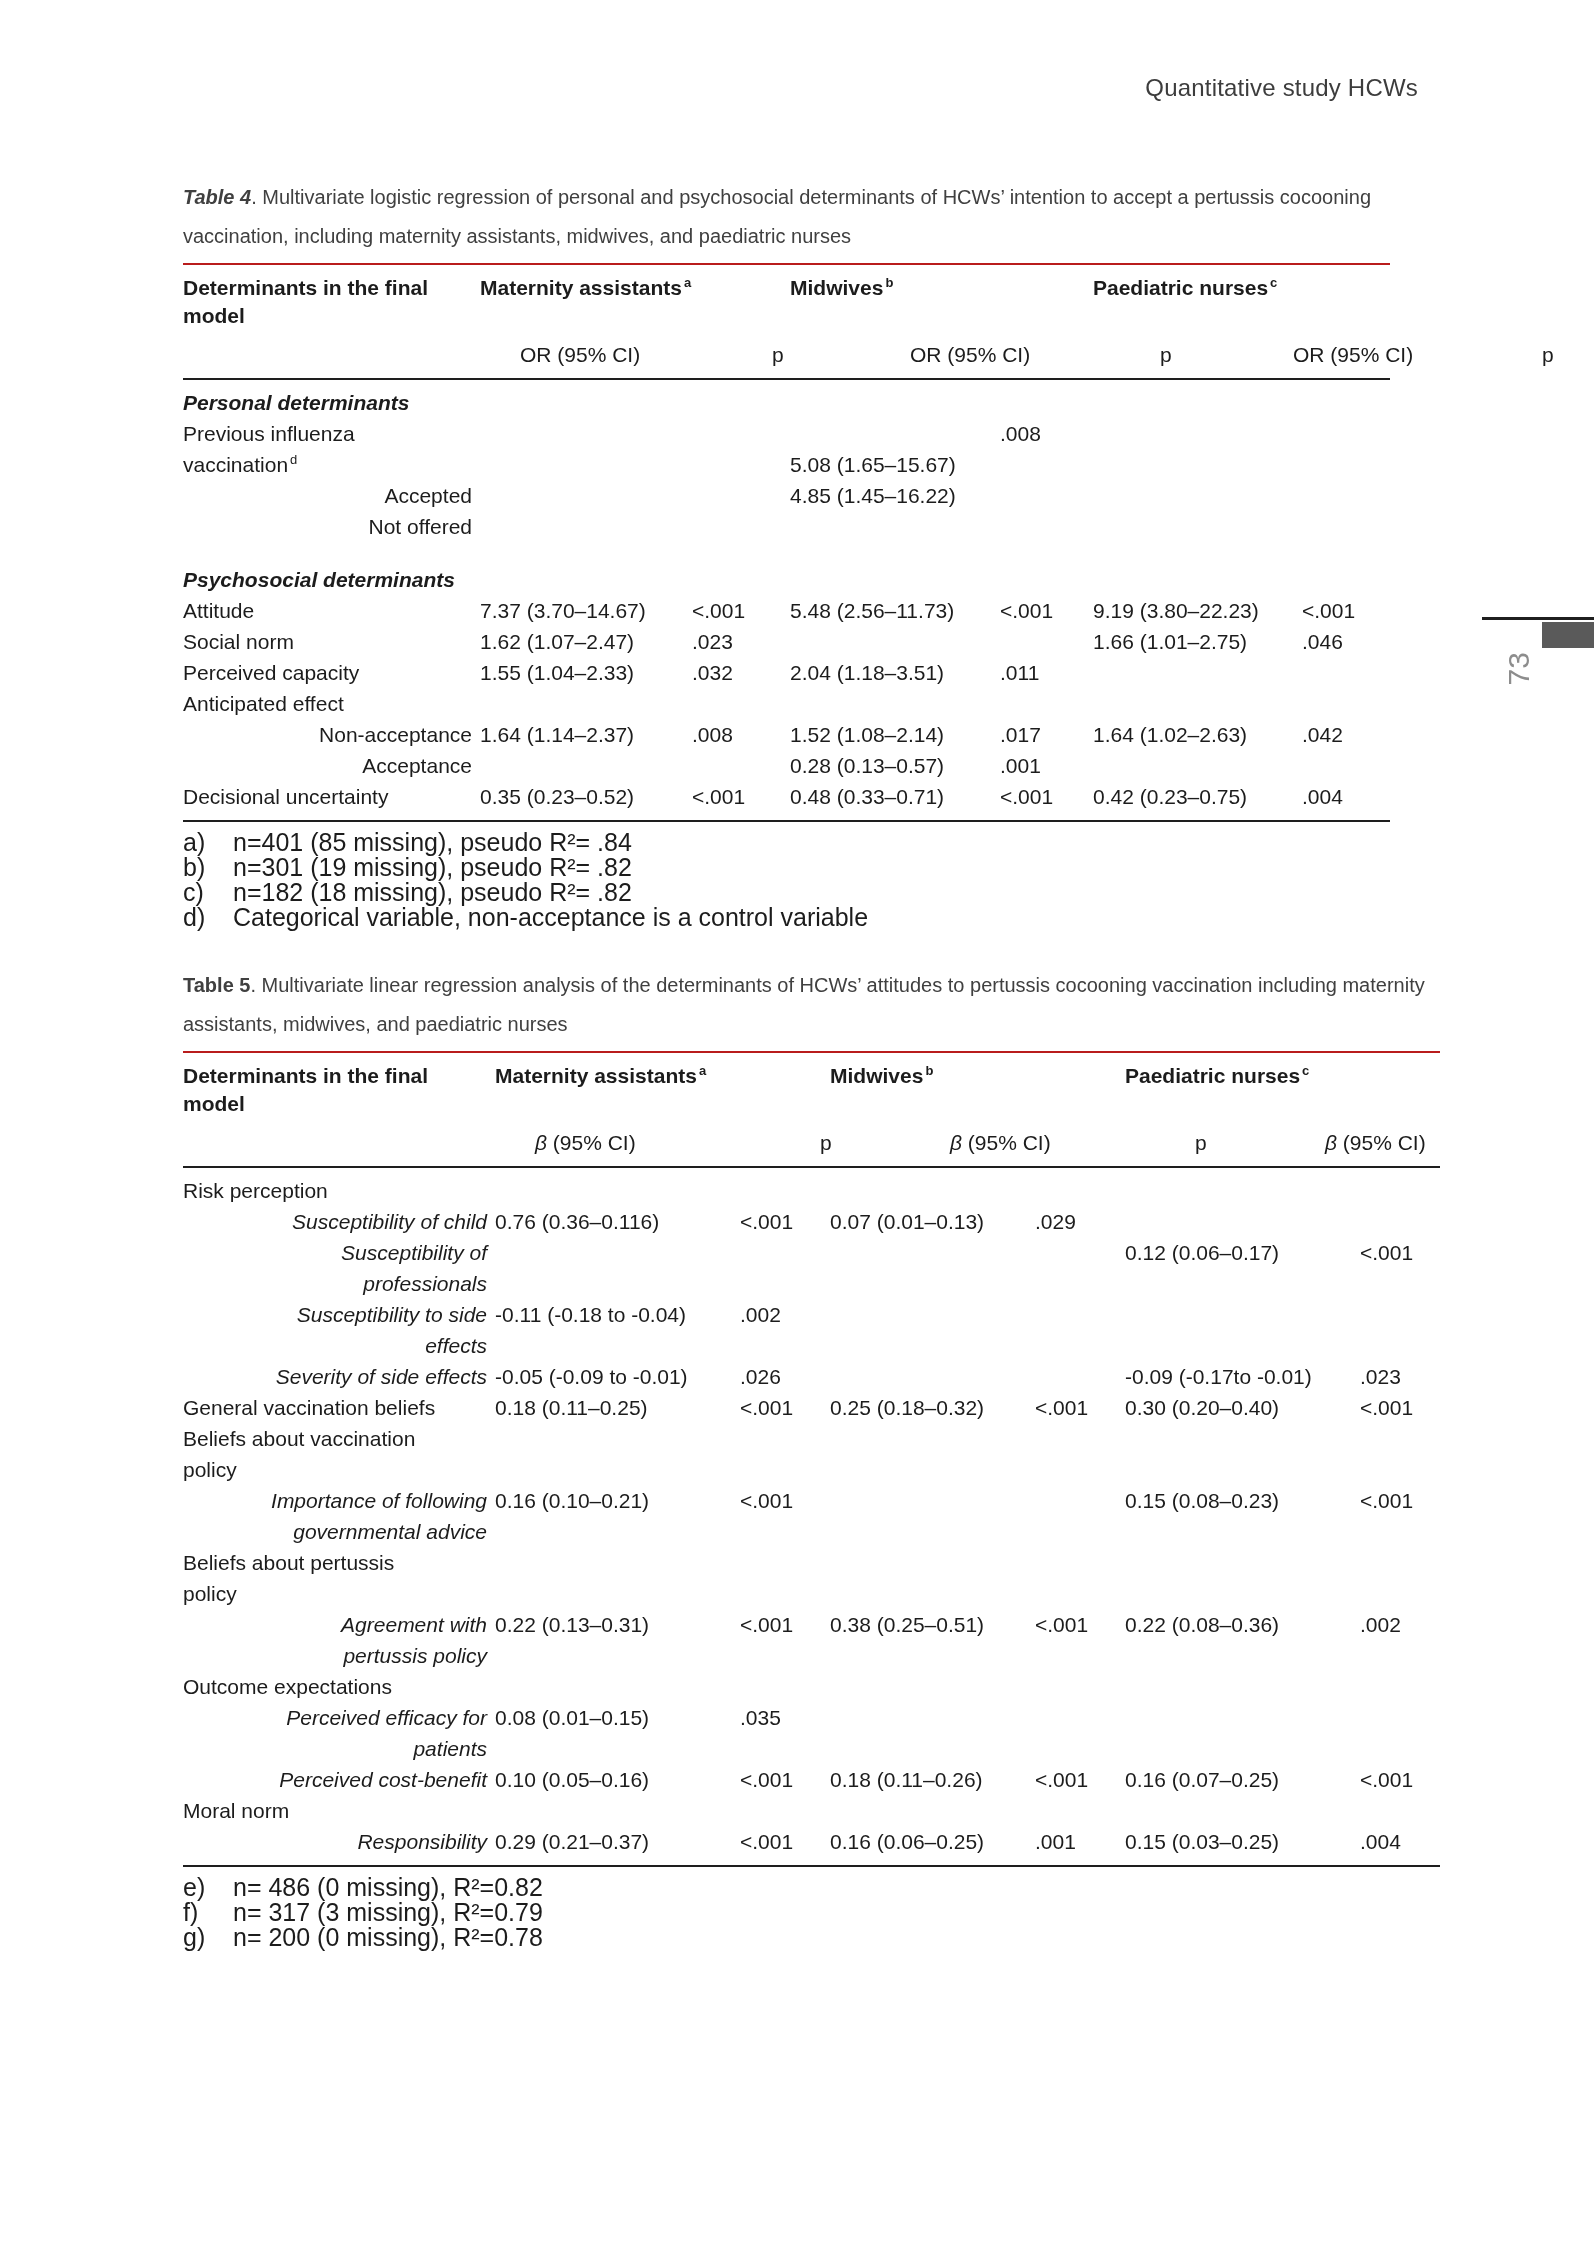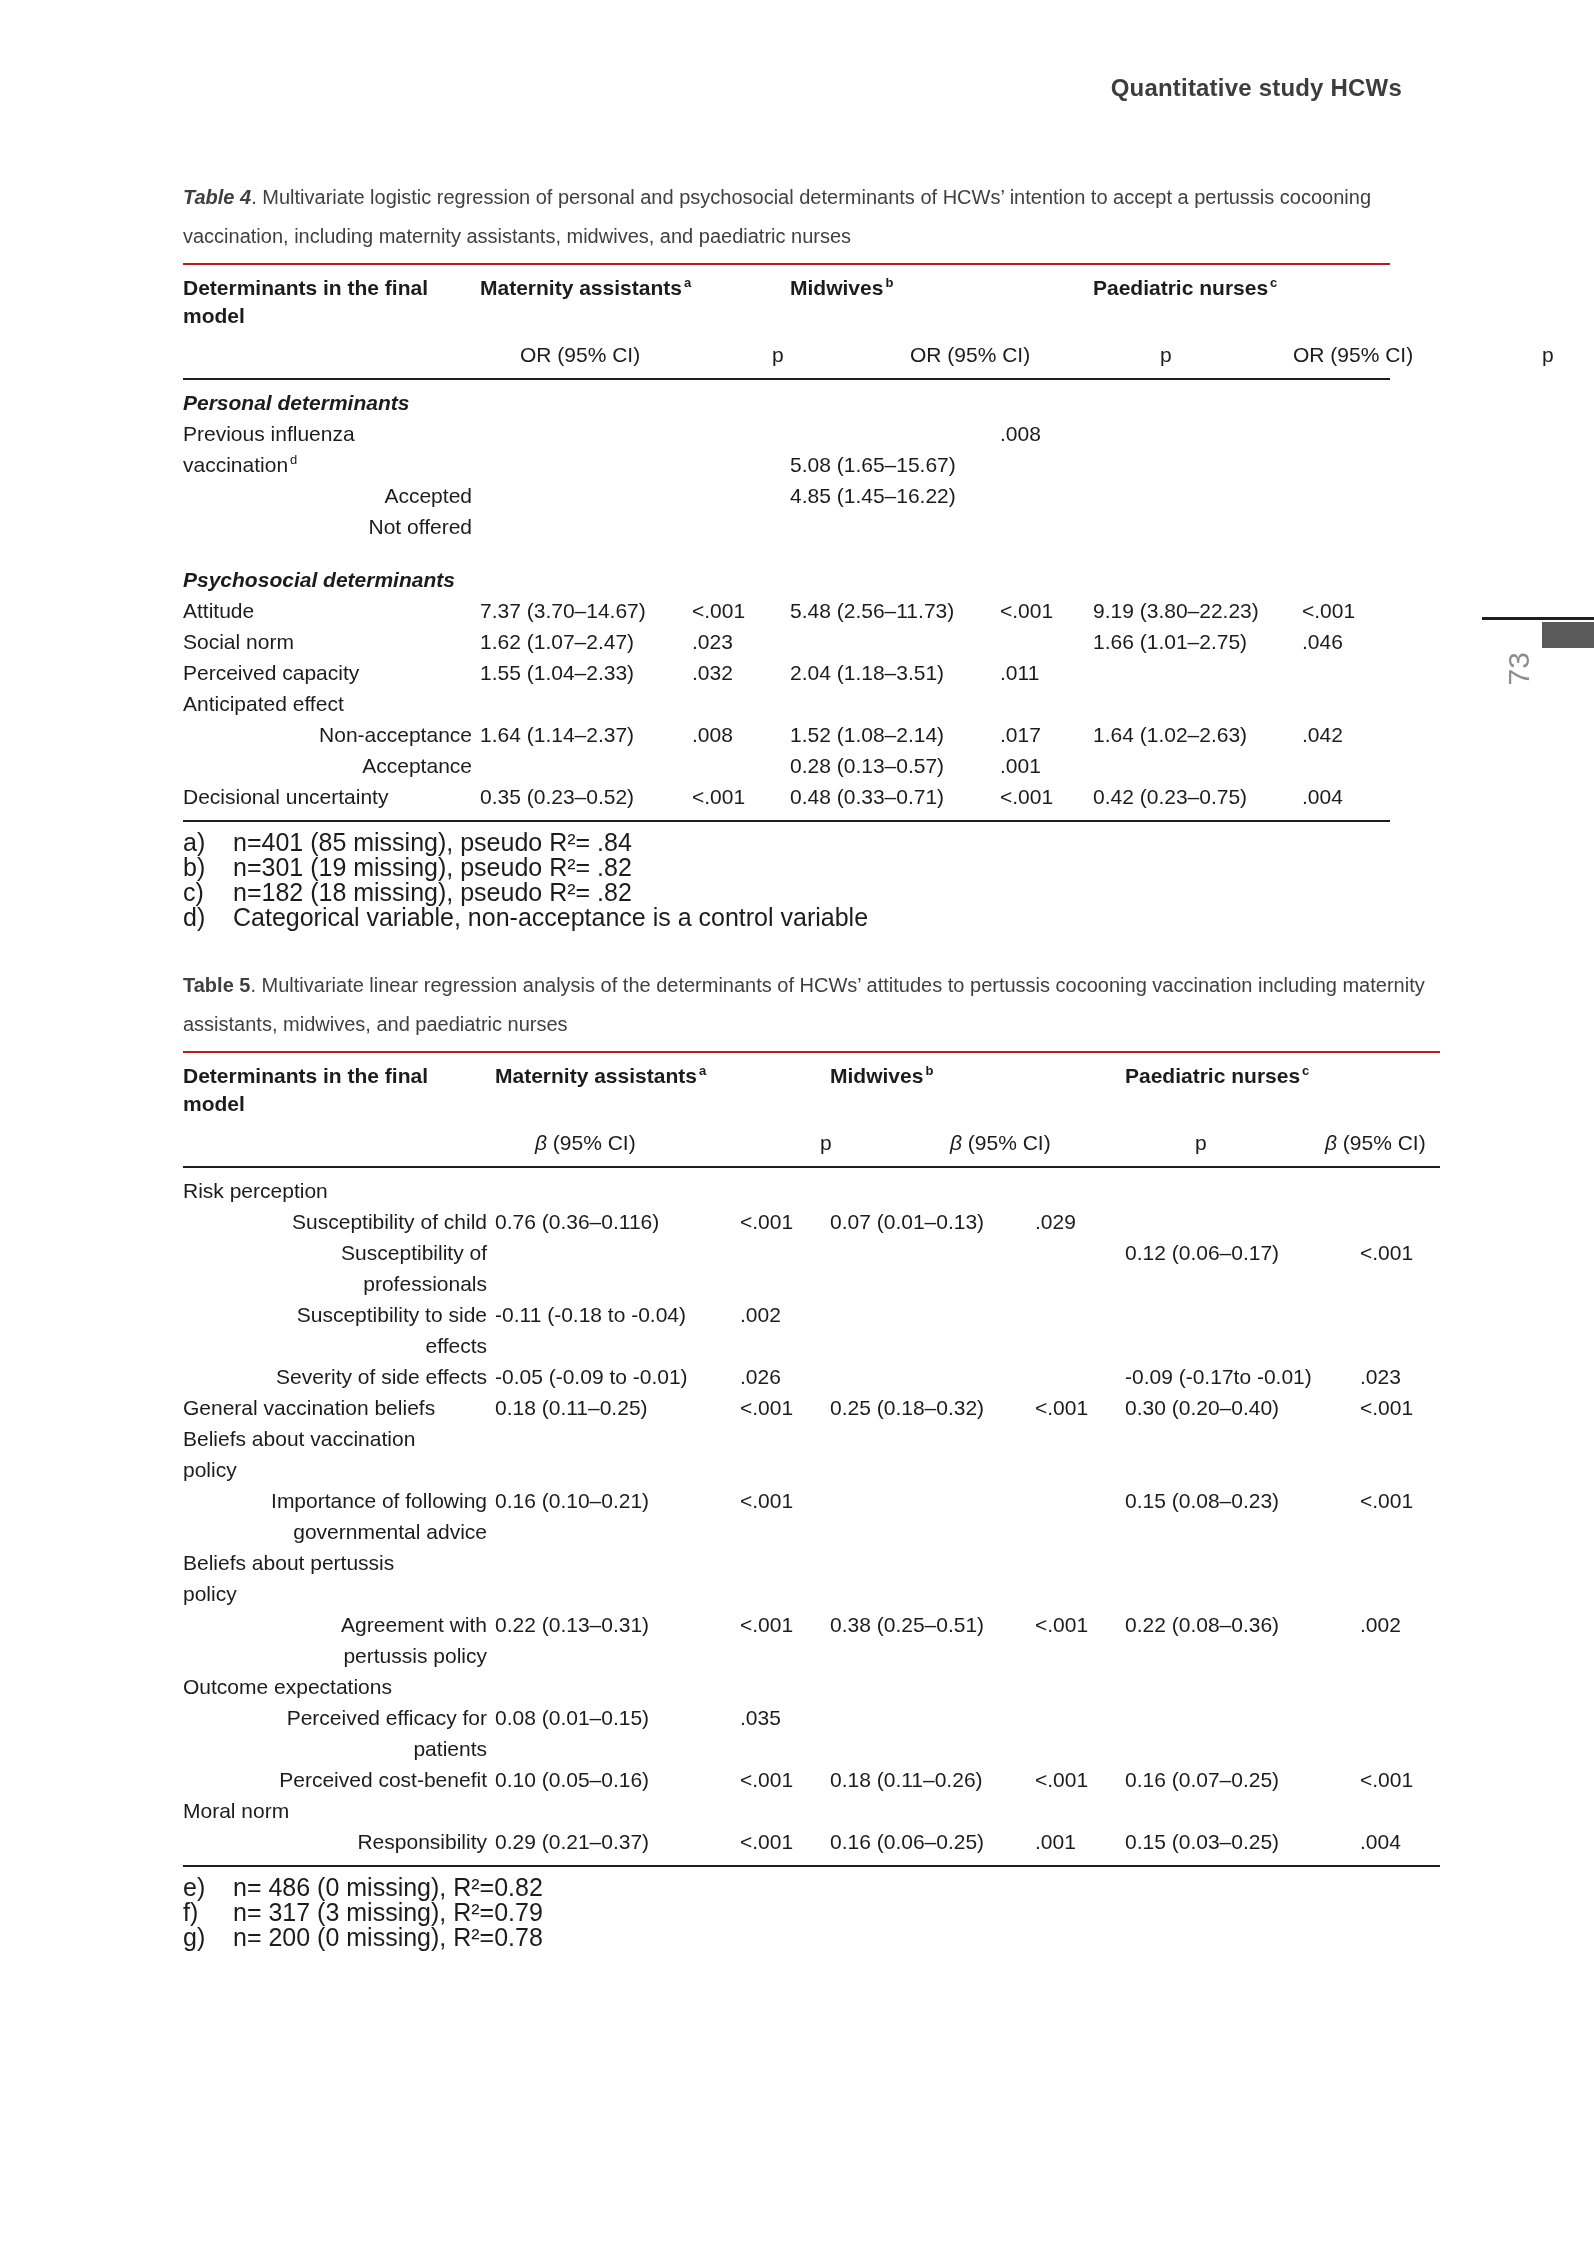--- a/index.html
+++ b/index.html
@@ -6,22 +6,22 @@
   html { background: #ffffff; }
   body {
     width: 1594px; height: 2250px; position: relative;
     background: #ffffff;
     font-family: "Liberation Sans", "DejaVu Sans", sans-serif;
     color: #1c1c1c;
     overflow: hidden;
   }
 
   .running-header {
-    position: absolute; top: 74px; right: 192px;
-    font-size: 24px; color: #3d3d3d; letter-spacing: 0.2px; font-weight: bold;
+    position: absolute; top: 74px; right: 176px;
+    font-size: 24px; color: #3d3d3d; letter-spacing: 0.2px;
   }
 
   
   .side-tab-line { position: absolute; top: 617px; right: 0; width: 112px; height: 3px; background: #1f1f1f; }
   .side-tab-box  { position: absolute; top: 622px; right: 0; width: 52px; height: 26px; background: #5a5a5a; }
   .page-number {
     position: absolute; top: 652px; right: 58px;
     font-size: 30px; color: #8d8d8d;
     writing-mode: vertical-rl; transform: rotate(180deg);
   }
@@ -45,21 +45,21 @@
   .hrow { line-height: 28px; }
   .hrow .cell { font-weight: 700; }
   .srow { line-height: 26px; margin-top: 12px; gap: 40px; }
   .t5 .stat-pre { font-style: italic; }
 
   .tbody { border-bottom: 2px solid #1e1e1e; padding: 7px 0 8px; }
   .tbody .trow { line-height: 31px; }
   .trow.spacer { height: 22px; }
 
   .ind { padding-left: 40px; text-align: right; }
-  .it  { }
+  .it  { font-style: italic; }
   .sec { font-weight: 700; font-style: italic; }
 
   sup { font-size: 13px; vertical-align: super; line-height: 0; margin-left: 2px; }
 
   .fnotes { margin-top: 8px; font-size: 25px; line-height: 25px; color: #1c1c1c; }
   .fnote .fmark { display: inline-block; width: 50px; }
 </style>
 </head>
 <body>
 

